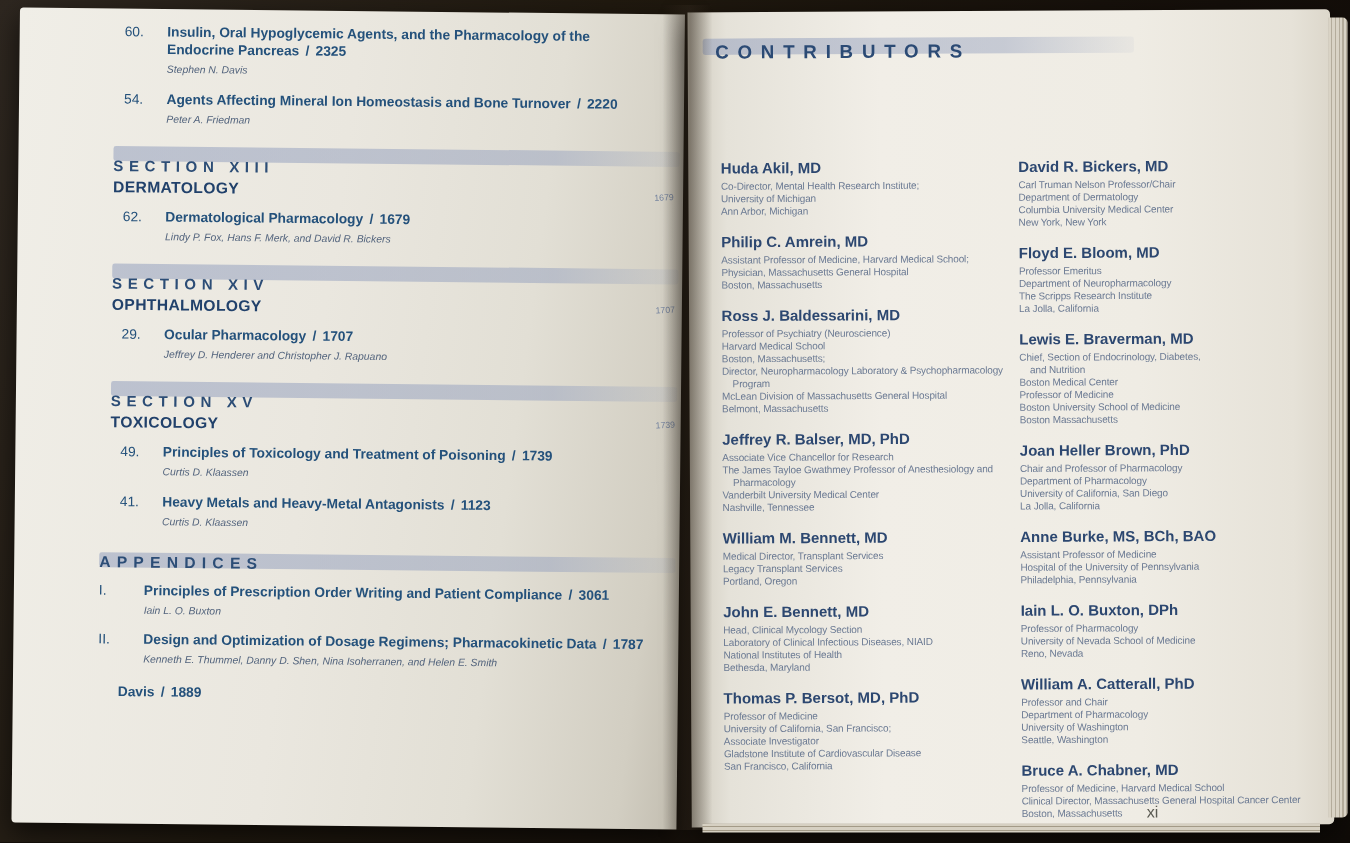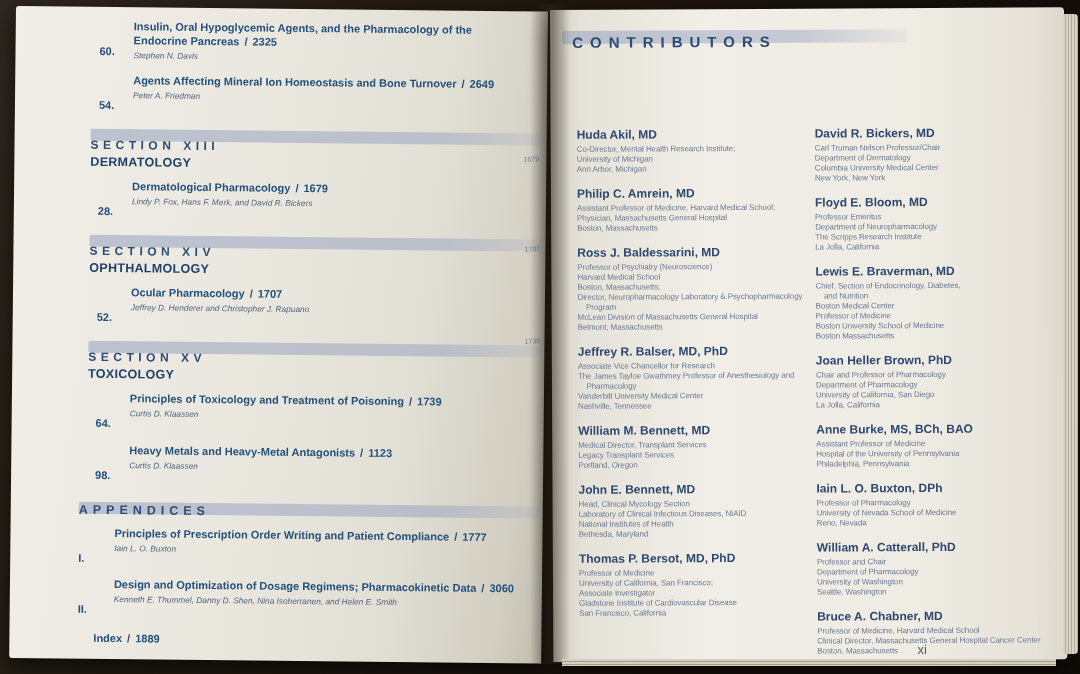--- a/index.html
+++ b/index.html
@@ -16,21 +16,21 @@
     background:linear-gradient(to right,#cfcabd 0%,#e5e2d9 6%,#f1eee7 30%,#efece4 70%,#e6e2d8 94%,#dcd7cb 100%);}
   .gutter{position:absolute;left:530px;top:4px;width:40px;height:660px;pointer-events:none;
     background:linear-gradient(to right,rgba(45,36,26,0) 0%,rgba(45,36,26,.45) 45%,rgba(45,36,26,.5) 55%,rgba(45,36,26,0) 100%);}
   .page-stack-right{position:absolute;right:2px;top:14px;width:15px;height:640px;border-radius:0 4px 4px 0;
     background:repeating-linear-gradient(to right,#d9d3c5 0 2px,#b4ac9b 2px 3px);}
   .page-stack-bottom{position:absolute;left:562px;top:659px;width:494px;height:7px;
     background:repeating-linear-gradient(to bottom,#d6d0c2 0 2px,#a39a87 2px 3px);}
   
   .toc{position:absolute;left:84px;top:12px;width:445px;color:#23507a;}
   .chapter{display:flex;margin-bottom:13px;}
-  .chnum{flex:none;width:34px;font-size:11px;font-weight:bold;color:#24517b;line-height:14px;margin-top:25px;}
+  .chnum{flex:none;width:34px;font-size:11px;font-weight:normal;color:#24517b;line-height:14px;}
   .chbody{flex:1;}
   .chline{font-size:11px;font-weight:bold;color:#24517b;line-height:14px;}
   .chtitle{white-space:pre-wrap;}
   .sep{margin:0 5px;}
   .chauthors{margin-top:3px;font-size:8.3px;font-style:italic;color:#53647d;line-height:10px;}
   .section{margin-top:17px;margin-left:-8px;}
   .section .chapter{margin-top:9px;margin-left:8px;margin-bottom:0;}
   .secbar{height:12px;margin-bottom:-3px;border-radius:2px;
     background:linear-gradient(to right,rgba(148,160,190,.55) 0%,rgba(148,160,190,.5) 78%,rgba(148,160,190,.12) 100%);}
   .seclabel{position:relative;font-size:12px;font-weight:bold;letter-spacing:4.5px;color:#2c4d76;line-height:15px;}
@@ -69,91 +69,91 @@
         <div class="chbody">
           <div class="chline"><span class="chtitle">Insulin, Oral Hypoglycemic Agents, and the Pharmacology of the
 Endocrine Pancreas</span><span class="sep">/</span><span class="chpage">2325</span></div>
           <div class="chauthors">Stephen N. Davis</div>
         </div>
       </div>
 
       <div class="chapter">
         <span class="chnum">54.</span>
         <div class="chbody">
-          <div class="chline"><span class="chtitle">Agents Affecting Mineral Ion Homeostasis and Bone Turnover</span><span class="sep">/</span><span class="chpage">2649</span></div>
+          <div class="chline"><span class="chtitle">Agents Affecting Mineral Ion Homeostasis and Bone Turnover</span><span class="sep">/</span><span class="chpage">2220</span></div>
           <div class="chauthors">Peter A. Friedman</div>
         </div>
       </div>
 
       <div class="section">
         <div class="secbar"></div>
         <div class="seclabel">SECTION XIII</div>
         <div class="sectitle">DERMATOLOGY</div>
         <div class="chapter">
-          <span class="chnum">28.</span>
+          <span class="chnum">62.</span>
           <div class="chbody">
             <div class="chline"><span class="chtitle">Dermatological Pharmacology</span><span class="sep">/</span><span class="chpage">1679</span></div>
             <div class="chauthors">Lindy P. Fox, Hans F. Merk, and David R. Bickers</div>
           </div>
         </div>
       </div>
 
       <div class="section">
         <div class="secbar"></div>
         <div class="seclabel">SECTION XIV</div>
         <div class="sectitle">OPHTHALMOLOGY</div>
         <div class="chapter">
-          <span class="chnum">52.</span>
+          <span class="chnum">29.</span>
           <div class="chbody">
             <div class="chline"><span class="chtitle">Ocular Pharmacology</span><span class="sep">/</span><span class="chpage">1707</span></div>
             <div class="chauthors">Jeffrey D. Henderer and Christopher J. Rapuano</div>
           </div>
         </div>
       </div>
 
       <div class="section">
         <div class="secbar"></div>
         <div class="seclabel">SECTION XV</div>
         <div class="sectitle">TOXICOLOGY</div>
         <div class="chapter">
-          <span class="chnum">64.</span>
+          <span class="chnum">49.</span>
           <div class="chbody">
             <div class="chline"><span class="chtitle">Principles of Toxicology and Treatment of Poisoning</span><span class="sep">/</span><span class="chpage">1739</span></div>
             <div class="chauthors">Curtis D. Klaassen</div>
           </div>
         </div>
         <div class="chapter" style="margin-top:13px;">
-          <span class="chnum">98.</span>
+          <span class="chnum">41.</span>
           <div class="chbody">
             <div class="chline"><span class="chtitle">Heavy Metals and Heavy-Metal Antagonists</span><span class="sep">/</span><span class="chpage">1123</span></div>
             <div class="chauthors">Curtis D. Klaassen</div>
           </div>
         </div>
       </div>
 
       <div class="appendices">
         <div class="appbar"></div>
         <div class="applabel">APPENDICES</div>
         <div class="chapter">
           <span class="chnum">I.</span>
           <div class="chbody">
-            <div class="chline"><span class="chtitle">Principles of Prescription Order Writing and Patient Compliance</span><span class="sep">/</span><span class="chpage">1777</span></div>
+            <div class="chline"><span class="chtitle">Principles of Prescription Order Writing and Patient Compliance</span><span class="sep">/</span><span class="chpage">3061</span></div>
             <div class="chauthors">Iain L. O. Buxton</div>
           </div>
         </div>
         <div class="chapter" style="margin-top:12px;">
           <span class="chnum">II.</span>
           <div class="chbody">
-            <div class="chline"><span class="chtitle">Design and Optimization of Dosage Regimens; Pharmacokinetic Data</span><span class="sep">/</span><span class="chpage">3060</span></div>
+            <div class="chline"><span class="chtitle">Design and Optimization of Dosage Regimens; Pharmacokinetic Data</span><span class="sep">/</span><span class="chpage">1787</span></div>
             <div class="chauthors">Kenneth E. Thummel, Danny D. Shen, Nina Isoherranen, and Helen E. Smith</div>
           </div>
         </div>
       </div>
 
-      <div class="indexline"><span>Index</span><span class="sep">/</span><span>1889</span></div>
+      <div class="indexline"><span>Davis</span><span class="sep">/</span><span>1889</span></div>
     </div>
 
     <div class="edge-num" style="left:509px;top:144px;">1679</div>
     <div class="edge-num" style="left:511px;top:234px;">1707</div>
     <div class="edge-num" style="left:512px;top:326px;">1739</div>
   </div>
 
   <div class="page right">
     <div class="contrib-header">
       <div class="contrib-bar"></div>

